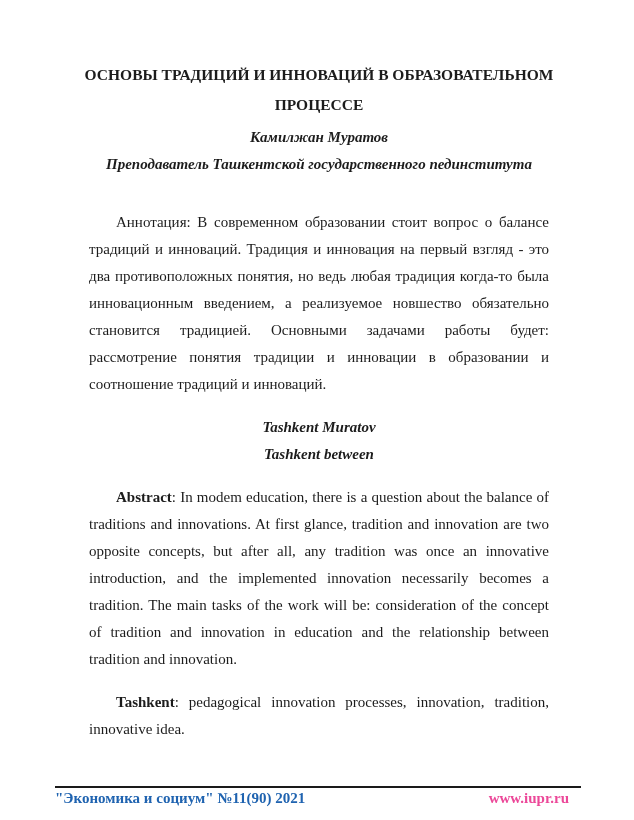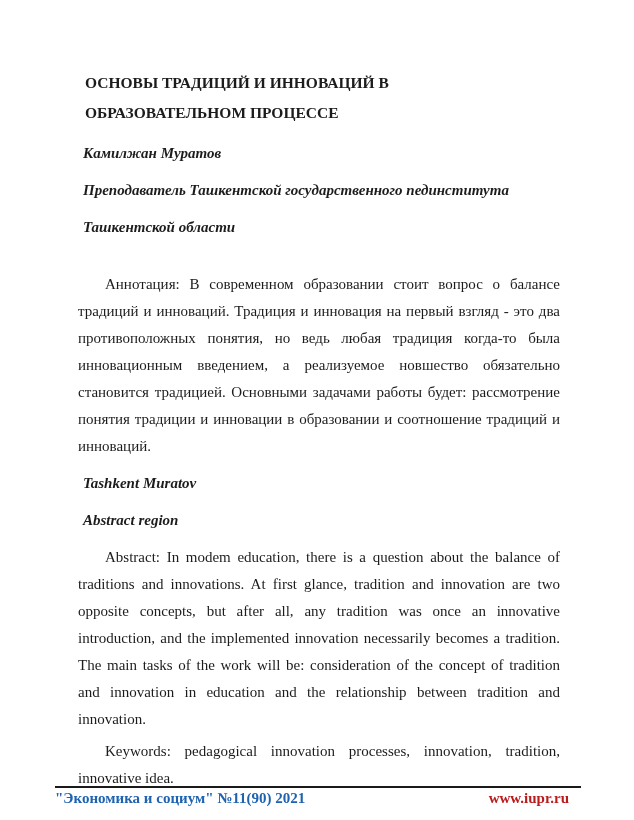--- a/index.html
+++ b/index.html
@@ -11,78 +11,78 @@
     font-family: "Liberation Serif", "DejaVu Serif", serif;
     color: #1c1c1c;
     overflow: hidden;
   }
   .content {
     padding: 56px 69px 0 73px;
     font-size: 15px;
     line-height: 27px;
   }
   .doc-title {
-    margin: 12px;
+    margin: 4px;
     font-size: 15.5px;
     font-weight: bold;
+    text-align: center;
     line-height: 30px;
   }
   .byline {
-    margin: 10px;
-    text-align: left;
+    margin: 0;
+    text-align: center;
     font-weight: bold;
     font-style: italic;
     line-height: 27px;
   }
   .spacer { height: 15px; }
   .para {
-    margin: 5px;
+    margin: 16px;
     text-align: justify;
     text-indent: 27px;
   }
-  .bold-label { font-weight: normal; }
+  .bold-label { font-weight: bold; }
   .footer {
     position: absolute;
     left: 55px;
     top: 786px;
     width: 526px;
     border-top: 2px solid #1a1a1a;
     padding-top: 2px;
     display: flex;
     justify-content: space-between;
     align-items: baseline;
     color: #1f63b0;
     font-weight: bold;
     font-size: 15px;
   }
-  .footer .site { padding-right: 12px; color: #b91c1c; text-decoration: none; }
+  .footer .site { padding-right: 12px; color: #ec4899; text-decoration: none; }
 </style>
 </head>
 <body>
 
 <div class="page">
   <div class="content">
 
     <h1 class="doc-title">ОСНОВЫ ТРАДИЦИЙ И ИННОВАЦИЙ В ОБРАЗОВАТЕЛЬНОМ ПРОЦЕССЕ</h1>
 
     <p class="byline">Камилжан Муратов</p>
     <p class="byline">Преподаватель Ташкентской государственного пединститута</p>
-    <p class="byline">Ташкентской области</p>
 
     <div class="spacer"></div>
 
     <p class="para">Аннотация: В современном образовании стоит вопрос о балансе традиций и инноваций. Традиция и инновация на первый взгляд - это два противоположных понятия, но ведь любая традиция когда-то была инновационным введением, а реализуемое новшество обязательно становится традицией. Основными задачами работы будет: рассмотрение понятия традиции и инновации в образовании и соотношение традиций и инноваций.</p>
 
 
     <p class="byline">Tashkent Muratov</p>
-    <p class="byline">Abstract region</p>
+    <p class="byline">Tashkent between</p>
 
     <p class="para"><span class="bold-label">Abstract</span><span>: In modem education, there is a question about the balance of traditions and innovations. At first glance, tradition and innovation are two opposite concepts, but after all, any tradition was once an innovative introduction, and the implemented innovation necessarily becomes a tradition. The main tasks of the work will be: consideration of the concept of tradition and innovation in education and the relationship between tradition and innovation.</span></p>
 
-    <p class="para"><span class="bold-label">Keywords</span><span>: pedagogical innovation processes, innovation, tradition, innovative idea.</span></p>
+    <p class="para"><span class="bold-label">Tashkent</span><span>: pedagogical innovation processes, innovation, tradition, innovative idea.</span></p>
 
   </div>
 
   <div class="footer">
     <span>"Экономика и социум" №11(90) 2021</span>
     <a class="site" href="#">www.iupr.ru</a>
   </div>
 </div>
 
 </body></html>

